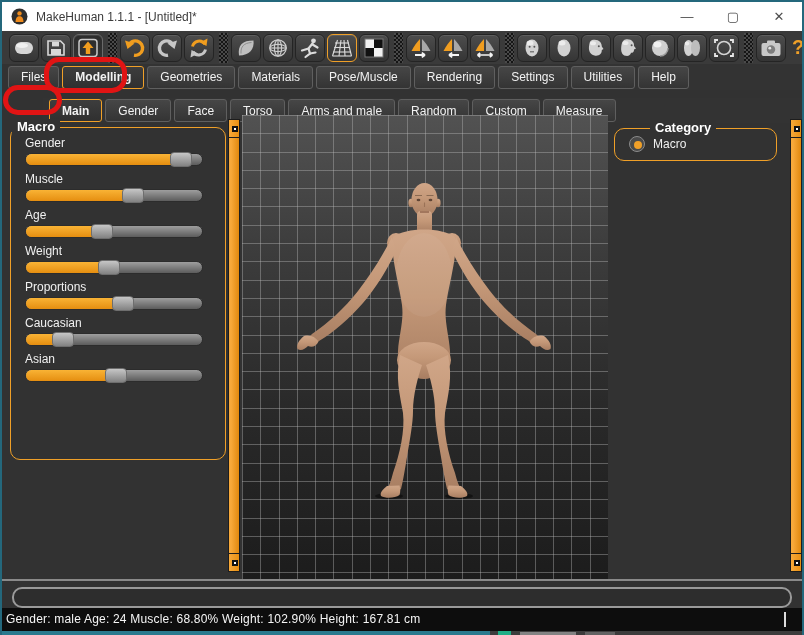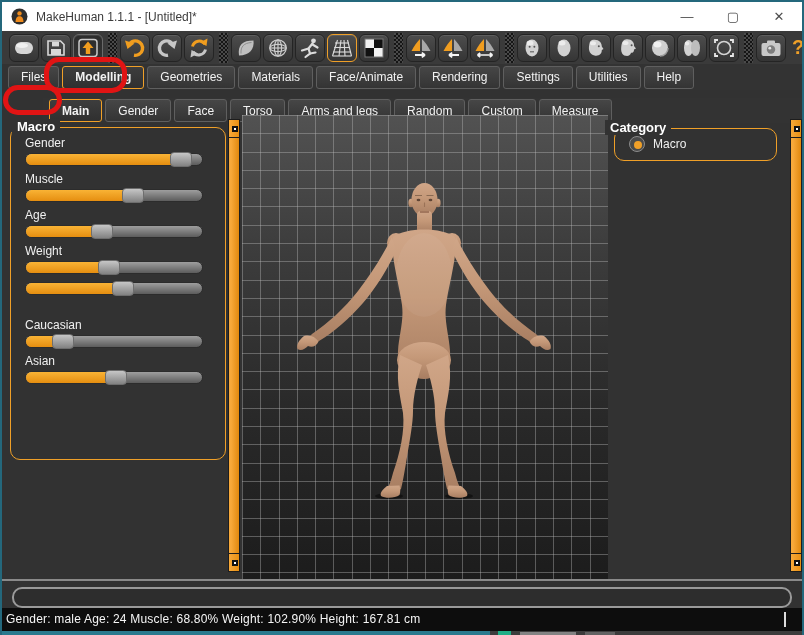--- a/index.html
+++ b/index.html
@@ -79,21 +79,21 @@
   .viewport {
     position:absolute; left:240px; top:113px; width:366px; height:464px;
     background-image:
       repeating-linear-gradient(90deg, rgba(185,185,185,.40) 0 1px, transparent 1px 18.3px),
       repeating-linear-gradient(180deg, rgba(185,185,185,.40) 0 1px, transparent 1px 18.3px),
       linear-gradient(180deg,#525252 0%,#3c3c3c 30%,#2a2a2a 62%,#1c1c1c 100%);
   }
   .viewport svg { position:absolute; left:0; top:0; }
   
   .cat-group { left:612px; top:126px; width:163px; height:33px; }
-  .cat-label { left:603px; top:118px; }
+  .cat-label { left:648px; top:118px; }
   .radio-row { position:absolute; left:14px; top:7px; display:flex; align-items:center; }
   .radio { width:16px; height:16px; border-radius:50%; background:#4a4a4a; border:1px solid #8b8b8b; position:relative; }
   .radio::after { content:""; position:absolute; left:4px; top:4px; width:8px; height:8px; border-radius:50%; background:#f0a028; }
   .radio-text { margin-left:8px; font-size:12px; color:#f0f0f0; }
   
   .bottom-zone { position:absolute; left:0; top:577px; width:800px; height:29px; background:#323232; border-top:2px solid #8a8a8a; }
   .progress { position:absolute; left:10px; top:6px; width:780px; height:21px; border:2px solid #9a9a9a; border-radius:10px; background:#2d2d2d; }
   .statusbar { position:absolute; left:0; top:606px; width:800px; height:23px; background:#0d0d0d; color:#f5f5f5; font-size:12px; line-height:23px; padding-left:4px; letter-spacing:.2px; }
   .status-cursor { position:absolute; left:782px; top:610px; width:2px; height:15px; background:#dcdcdc; }
   .bottom-strip { position:absolute; left:0; top:629px; width:804px; height:6px; margin-left:-2px; background:#3c3c3c; }
@@ -303,33 +303,33 @@
         </svg>
     </div>
     <div class="help-btn">?</div>
   </div>
 
   <div class="tabrow tabrow1">
     <div class="tab">Files</div>
     <div class="tab selected">Modelling</div>
     <div class="tab">Geometries</div>
     <div class="tab">Materials</div>
-    <div class="tab">Face/Animate</div>
+    <div class="tab">Pose/Muscle</div>
     <div class="tab">Rendering</div>
     <div class="tab">Settings</div>
     <div class="tab">Utilities</div>
     <div class="tab">Help</div>
   </div>
 
   <div class="tabrow tabrow2">
     <div class="tab selected">Main</div>
     <div class="tab">Gender</div>
     <div class="tab">Face</div>
     <div class="tab">Torso</div>
-    <div class="tab">Arms and legs</div>
+    <div class="tab">Arms and male</div>
     <div class="tab">Random</div>
     <div class="tab">Custom</div>
     <div class="tab">Measure</div>
   </div>
 
   <div class="anno anno-modelling"></div>
   <div class="anno anno-main"></div>
 
   <span class="group-label macro-label">Macro</span>
   <div class="group macro-group">
@@ -360,20 +360,21 @@
       </div>
       <div class="slider-block">
         <div class="slab">Weight</div>
         <div class="track">
             <div class="fill" style="width: 47%;">
               <div class="handle"></div>
             </div>
           </div>
       </div>
       <div class="slider-block">
+        <div class="slab">Proportions</div>
         <div class="track">
             <div class="fill" style="width: 55%;">
               <div class="handle"></div>
             </div>
           </div>
       </div>
       <div class="slider-block">
         <div class="slab">Caucasian</div>
         <div class="track">
             <div class="fill" style="width: 21%;">

